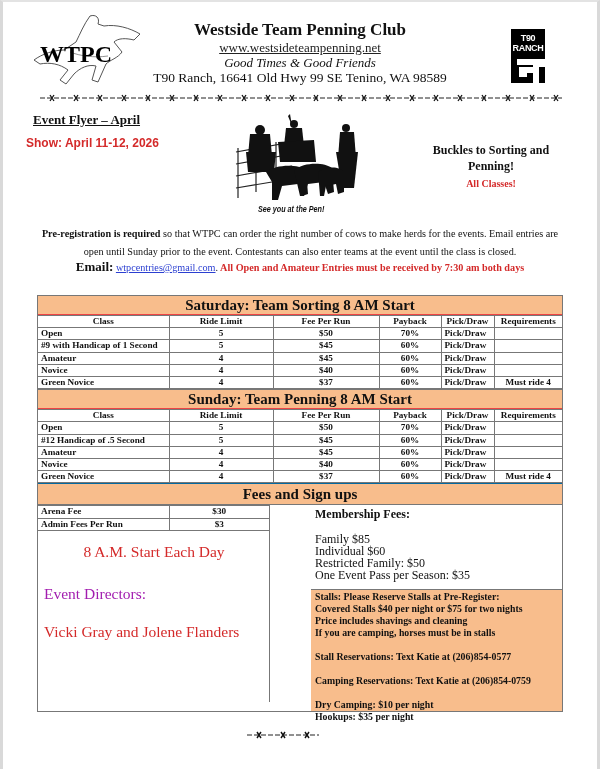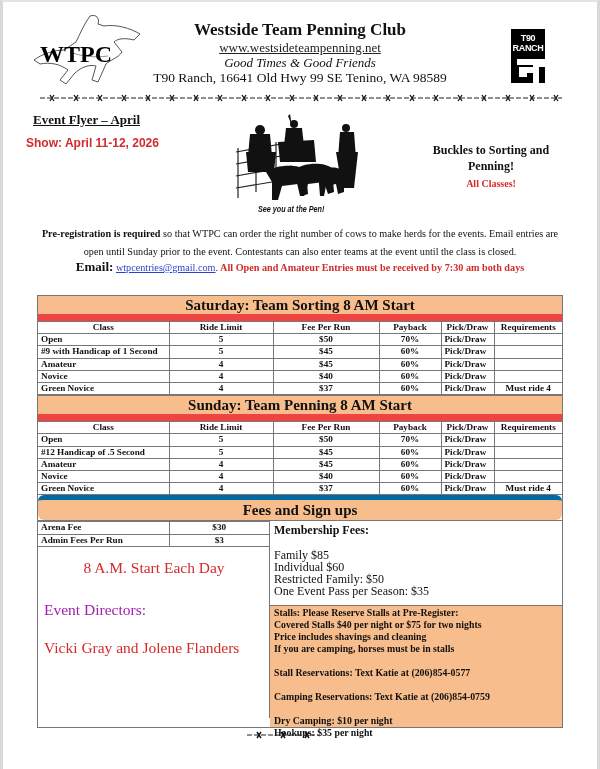--- a/index.html
+++ b/index.html
@@ -29,29 +29,29 @@
 
   .prereg { position: absolute; left: 40px; top: 225px; width: 520px; font-size: 10.2px; line-height: 18px; text-align: center; }
   .prereg b { font-weight: bold; }
   .email-line { position: absolute; left: 40px; top: 259px; width: 520px; text-align: center; font-size: 10.2px; }
   .email-label { font-weight: bold; font-size: 13px; }
   .email-link { color: #2b3fd1; text-decoration: underline; }
   .email-warn { color: #d42a2a; font-weight: bold; }
 
   
   .sheet { position: absolute; left: 37px; top: 295px; width: 526px; border: 1px solid #777; }
-  .band { background: #f8bd8c; text-align: center; font-weight: bold; font-size: 15px; line-height: 18px; border-bottom: 7px solid #ef4444; }
+  .band { background: #f8bd8c; text-align: center; font-weight: bold; font-size: 15px; line-height: 18px; border-bottom: 1px solid #ef4444; }
   table { border-collapse: collapse; width: 100%; table-layout: fixed; }
   td, th { border: 1px solid #777; font-size: 9.2px; font-weight: bold; padding: 0 3px; line-height: 11.2px; vertical-align: top; }
   th { text-align: center; }
   td.c { text-align: center; }
   tr > *:first-child { border-left: none; }
   tr > *:last-child { border-right: none; }
 
-  .fees-wrap { display: flex; border-top: 1px solid #777; }
+  .fees-wrap { display: flex; border-top: 1px solid #777; gap: 41px; }
   .fees-left { width: 232px; border-right: 1px solid #777; position: relative; height: 197px; }
   .fees-left table td { font-size: 9.2px; }
   .start-day { position: absolute; left: 0; top: 38px; width: 232px; text-align: center; color: #d42a2a; font-size: 15.5px; }
   .directors-label { position: absolute; left: 6px; top: 80px; color: #a21caf; font-size: 15.5px; }
   .directors-names { position: absolute; left: 6px; top: 118px; color: #d42a2a; font-size: 15.5px; white-space: nowrap; }
   .fees-right { flex: 1; }
   .membership { padding: 3px 4px; font-size: 12px; line-height: 12px; height: 84px; }
   .membership .mh { font-weight: bold; margin-bottom: 13px; }
   .stalls { background: #f8bd8c; border-top: 1px solid #777; padding: 1px 4px 2px; font-weight: bold; font-size: 9.8px; line-height: 12px; height: 122px; }
   .stalls .gap { height: 12px; }
@@ -271,21 +271,21 @@
       <td>Green Novice</td>
           <td class="c">4</td>
           <td class="c">$37</td>
           <td class="c">60%</td>
           <td>Pick/Draw</td>
           <td class="c">Must ride 4</td>
     </tr>
   </tbody>
     </table>
 
-  <div class="band" style="border-top:5px solid #0369a1;border-bottom:none;line-height:20px;border-radius:6px;">Fees and Sign ups</div>
+  <div class="band" style="border-top:1px solid #0369a1;border-bottom:none;line-height:20px;">Fees and Sign ups</div>
   <div class="fees-wrap">
     <div class="fees-left">
       <table>
         <colgroup>
             <col style="width:131px">
             <col>
           </colgroup>
         <tbody>
             <tr>
           <td>Arena Fee</td>

